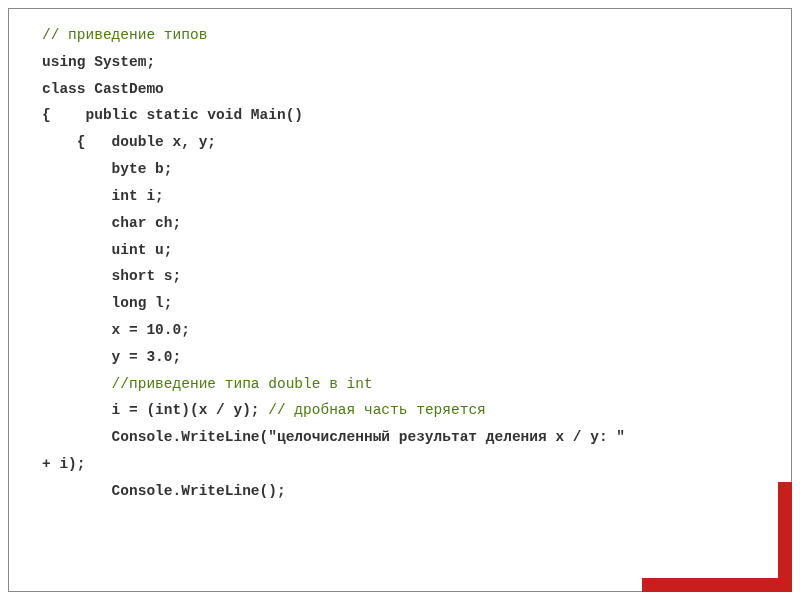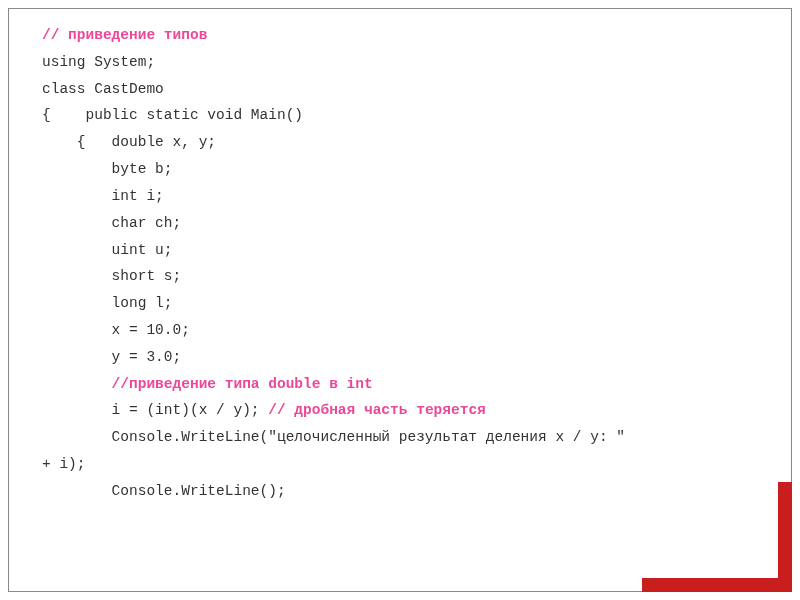--- a/index.html
+++ b/index.html
@@ -37,26 +37,26 @@
       box-sizing: border-box;
     }
     .code-container {
       position: absolute;
       top: 22px;
       left: 42px;
       right: 42px;
       white-space: pre;
     }
     .comment {
-      color: #ec4899;
-      font-weight: bold;
+      color: #4d7c0f;
+      font-weight: normal;
     }
     .code {
       color: #333;
-      font-weight: normal;
+      font-weight: bold;
     }
     .line {
       display: block;
     }
   </style>
 </head>
 <body>
 
 <div class="slide-border"></div>
 <div class="red-accent"></div>

